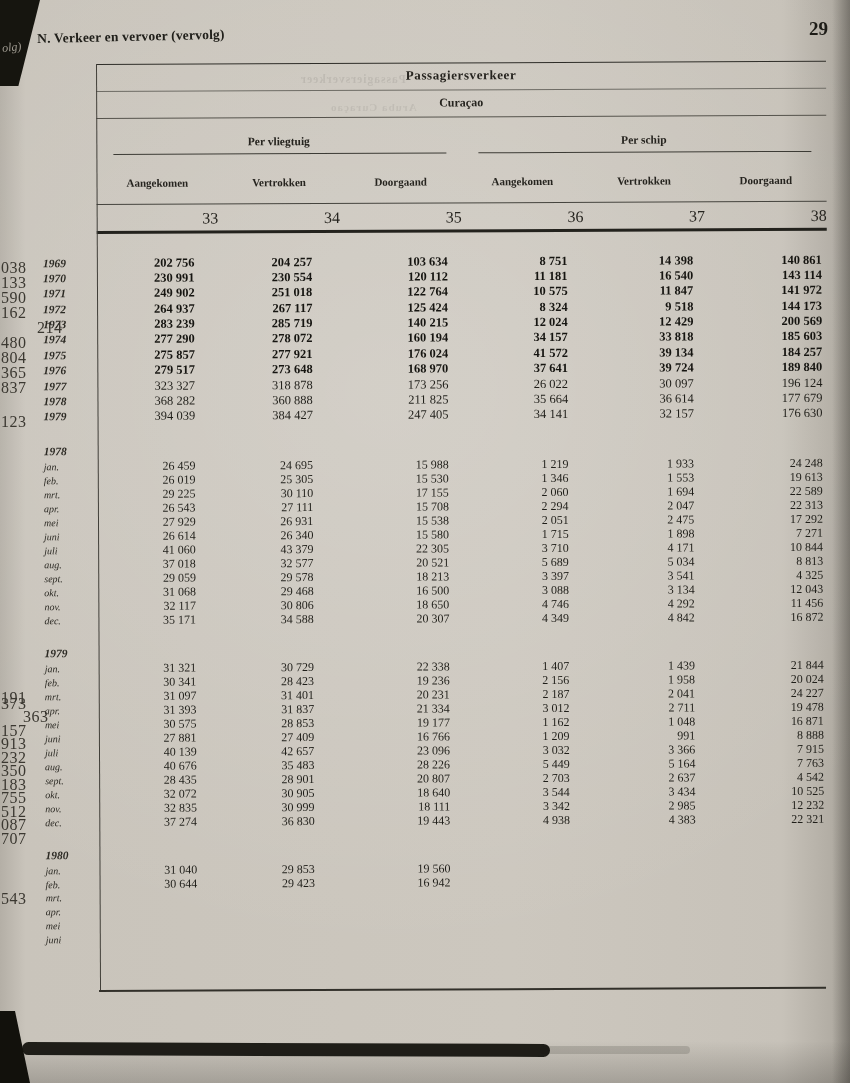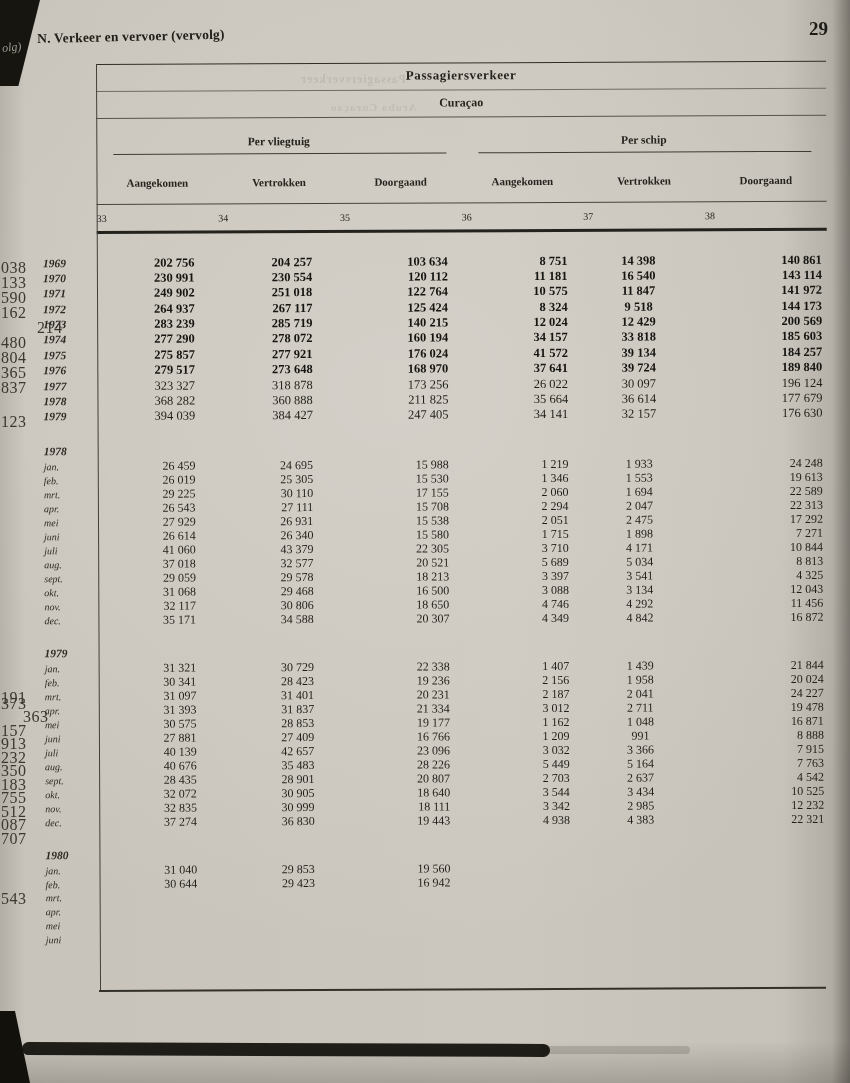--- a/index.html
+++ b/index.html
@@ -48,34 +48,34 @@
   .t-sub { padding:5px 0 6px; text-align:center; font-weight:bold; font-size:12px;
     border-bottom:1px solid #565younger450; border-bottom:1px solid #55534c; }
   .groups { display:flex; padding-top:16px; }
   .group { flex:1; }
   .group-label { text-align:center; font-weight:bold; font-size:11.5px; line-height:14px; }
   .grule { height:1px; background:#3c3b35; margin:5px 15px 0 17px; }
   .colnames { display:flex; border-bottom:1px solid #45443e; }
   .colname { flex:1; text-align:center; font-weight:bold; font-size:11px;
     padding:22px 0 14px; line-height:13px; }
   .colnums { display:flex; }
-  .colnum { flex:1; text-align:left; font-size:10px; padding:7px 0 6px; line-height:13px; }
+  .colnum { flex:1; text-align:right; font-size:16px; padding:7px 0 6px; line-height:13px; }
   .thick { height:2.5px; background:#23221d; }
   
   #tbody { padding-top:22px; }
   .row { display:grid; grid-template-columns:60px repeat(6,1fr); align-items:baseline; }
   .year-row { height:15.4px; line-height:15.4px; font-size:12.5px; }
   .month-row { height:14px; line-height:14px; font-size:12px; }
   .section-head { height:18px; line-height:21px; }
   .row.bold .cell { font-weight:bold; color:#161511; }
   .stub { font-style:italic; padding-left:6px; font-size:10px; color:#2c2a24; white-space:nowrap; }
   .year-row .stub, .section-head .stub { font-weight:bold; font-size:11.5px; }
   .cell { text-align:right; white-space:nowrap; color:#1f1e19; }
   .c0 { padding-right:24px; } .c1 { padding-right:28px; } .c2 { padding-right:14px; }
-  .c3 { padding-right:16px; } .c4 { padding-right:12px;text-align:center; } .c5 { padding-right:5px; }
+  .c3 { padding-right:16px; } .c4 { padding-right:12px; } .c5 { padding-right:5px; }
   .sec-gap { height:16px; }
 </style>
 </head>
 <body>
 
 <div class="page">
 
   <div class="edge-right"></div>
   <div class="bottom-shade"></div>
   <div class="corner"></div>

